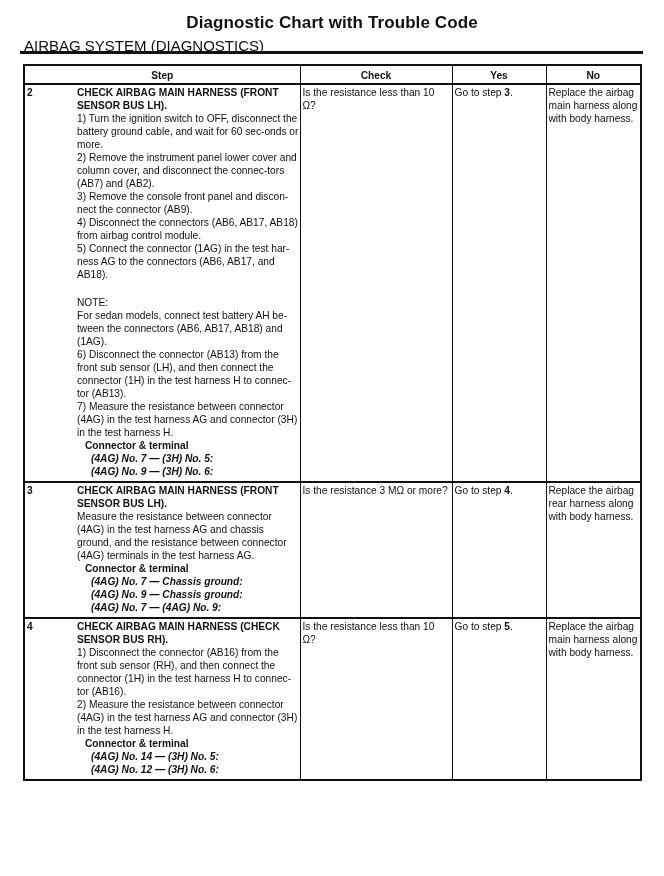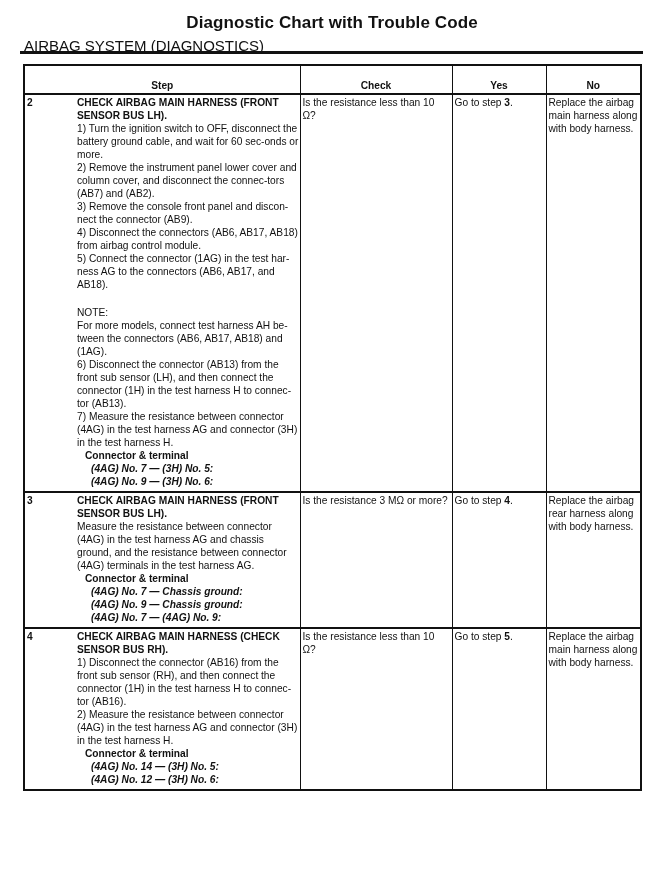--- a/index.html
+++ b/index.html
@@ -6,21 +6,21 @@
   body { width: 664px; height: 876px; position: relative; overflow: hidden;
          font-family: "Liberation Sans", sans-serif; color: #111; }
   .doc-title { position: absolute; left: 0; width: 664px; top: 13px; text-align: center;
                font-size: 17px; font-weight: bold; letter-spacing: 0.1px; }
   .section-title { position: absolute; left: 24px; top: 37px; font-size: 15px; }
   .rule { position: absolute; left: 20px; top: 51px; width: 623px; height: 3px; background: #111; }
   table.diag { position: absolute; left: 23px; top: 64px; width: 619px; border-collapse: collapse;
                table-layout: fixed; font-size: 10.2px; line-height: 13px; }
   table.diag, table.diag th, table.diag td { border: 1px solid #111; }
   table.diag { border: 2px solid #111; }
-  table.diag th { font-weight: bold; text-align: center; padding: 12px 2px 1px; font-size: 10.2px; height: 14px;
+  table.diag th { font-weight: bold; text-align: center; padding: 2px 2px 1px; font-size: 10.2px; height: 14px;
                   border-bottom: 2px solid #111; }
   table.diag td { vertical-align: top; padding: 1px 2px 3px 2px; }
   tr.step-row { border-bottom: 2px solid #111; }
   tr.step-row td { border-bottom: 2px solid #111; }
   .num { display: inline-block; width: 50px; font-weight: bold; vertical-align: top; }
   .step-body { display: inline-block; width: 222px; vertical-align: top; }
   .step-cell { white-space: nowrap; }
   .step-cell .step-body { white-space: normal; }
   .head { font-weight: bold; }
   .para { display: block; }
@@ -56,21 +56,21 @@
     <tr class="step-row" style="height:383px">
       <td class="step-cell">
         <span class="num">2</span><span class="step-body">
           <span class="para head">CHECK AIRBAG MAIN HARNESS (FRONT SENSOR BUS LH).</span>
           <span class="para">1)  Turn the ignition switch to OFF, disconnect the battery ground cable, and wait for 60 sec-onds or more.</span>
           <span class="para">2)  Remove the instrument panel lower cover and column cover, and disconnect the connec-tors (AB7) and (AB2).</span>
           <span class="para">3)  Remove the console front panel and discon-nect the connector (AB9).</span>
           <span class="para">4)  Disconnect the connectors (AB6, AB17, AB18) from airbag control module.</span>
           <span class="para">5)  Connect the connector (1AG) in the test har-ness AG to the connectors (AB6, AB17, and AB18).</span>
           <span class="note-label">NOTE:</span>
-          <span class="para">For more models, connect test harness AH be-tween the connectors (AB6, AB17, AB18) and (1AG).</span>
+          <span class="para">For sedan models, connect test battery AH be-tween the connectors (AB6, AB17, AB18) and (1AG).</span>
           <span class="para">6)  Disconnect the connector (AB13) from the front sub sensor (LH), and then connect the connector (1H) in the test harness H to connec-tor (AB13).</span>
           <span class="para">7)  Measure the resistance between connector (4AG) in the test harness AG and connector (3H) in the test harness H.</span>
           <span class="ct-label">Connector &amp; terminal</span>
           <span class="ct-item">(4AG) No. 7 — (3H) No. 5:</span>
           <span class="ct-item">(4AG) No. 9 — (3H) No. 6:</span>
         </span>
       </td>
       <td>Is the resistance less than 10 Ω?</td>
       <td><span>Go to step </span><b class="stepref">3</b><span>.</span></td>
       <td>Replace the airbag main harness along with body harness.</td>

